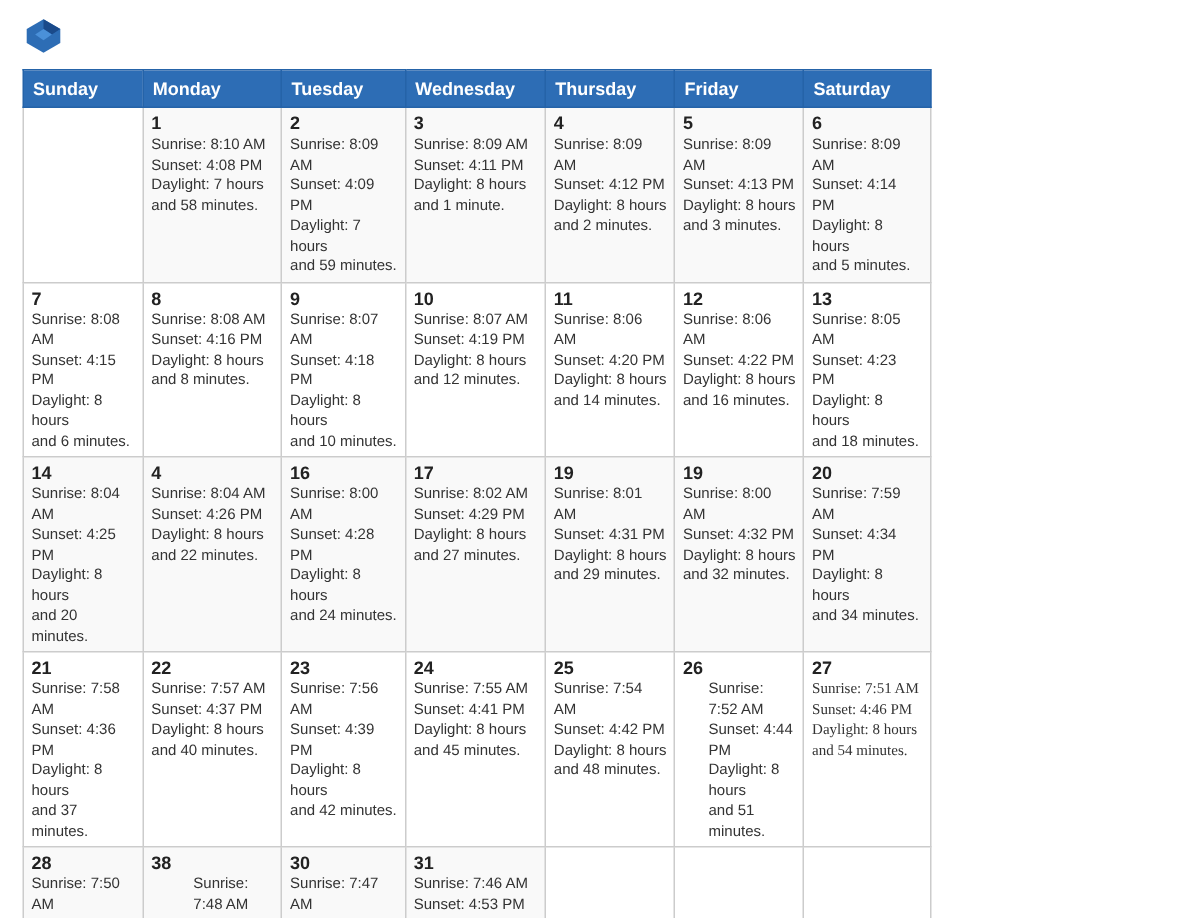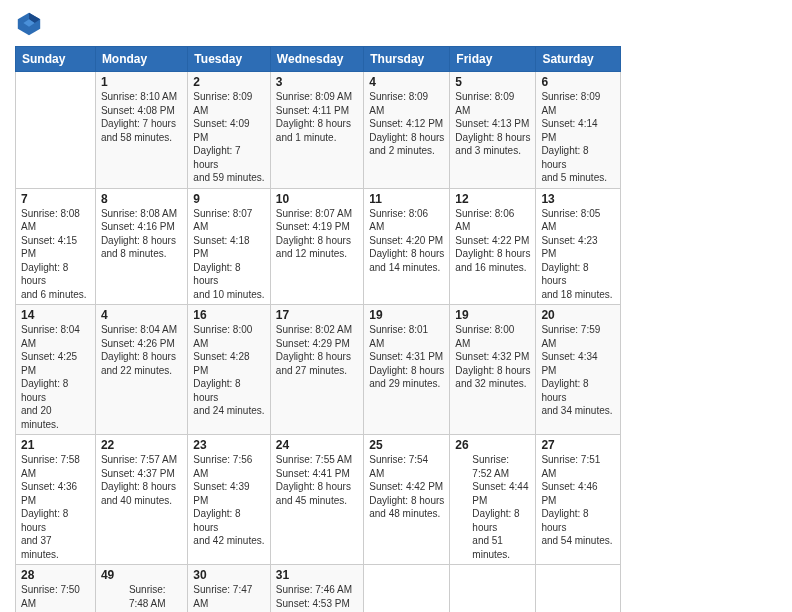--- a/index.html
+++ b/index.html
@@ -315,36 +315,36 @@
           </td>
           <td>
             <span class="day-number">26</span>
             <div class="day-info" style="white-space: pre-line; margin-left: 17px;">Sunrise: 7:52 AM
 Sunset: 4:44 PM
 Daylight: 8 hours
 and 51 minutes.</div>
           </td>
           <td>
             <span class="day-number">27</span>
-            <div class="day-info" style="white-space: pre-line;">Sunrise: 7:51 AM
+            <div class="day-info" style="white-space: pre-line; font-family: Liberation Serif, serif;">Sunrise: 7:51 AM
 Sunset: 4:46 PM
 Daylight: 8 hours
 and 54 minutes.</div>
           </td>
         </tr>
         <tr>
           <td>
             <span class="day-number">28</span>
             <div class="day-info" style="white-space: pre-line;">Sunrise: 7:50 AM
 Sunset: 4:48 PM
 Daylight: 8 hours
 and 57 minutes.</div>
           </td>
           <td>
-            <span class="day-number">49</span>
+            <span class="day-number">38</span>
             <div class="day-info" style="white-space: pre-line; margin-left: 28px;">Sunrise: 7:48 AM
 Sunset: 4:49 PM
 Daylight: 9 hours
 and 0 minutes.</div>
           </td>
           <td>
             <span class="day-number">30</span>
             <div class="day-info" style="white-space: pre-line;">Sunrise: 7:47 AM
 Sunset: 4:51 PM
 Daylight: 9 hours

